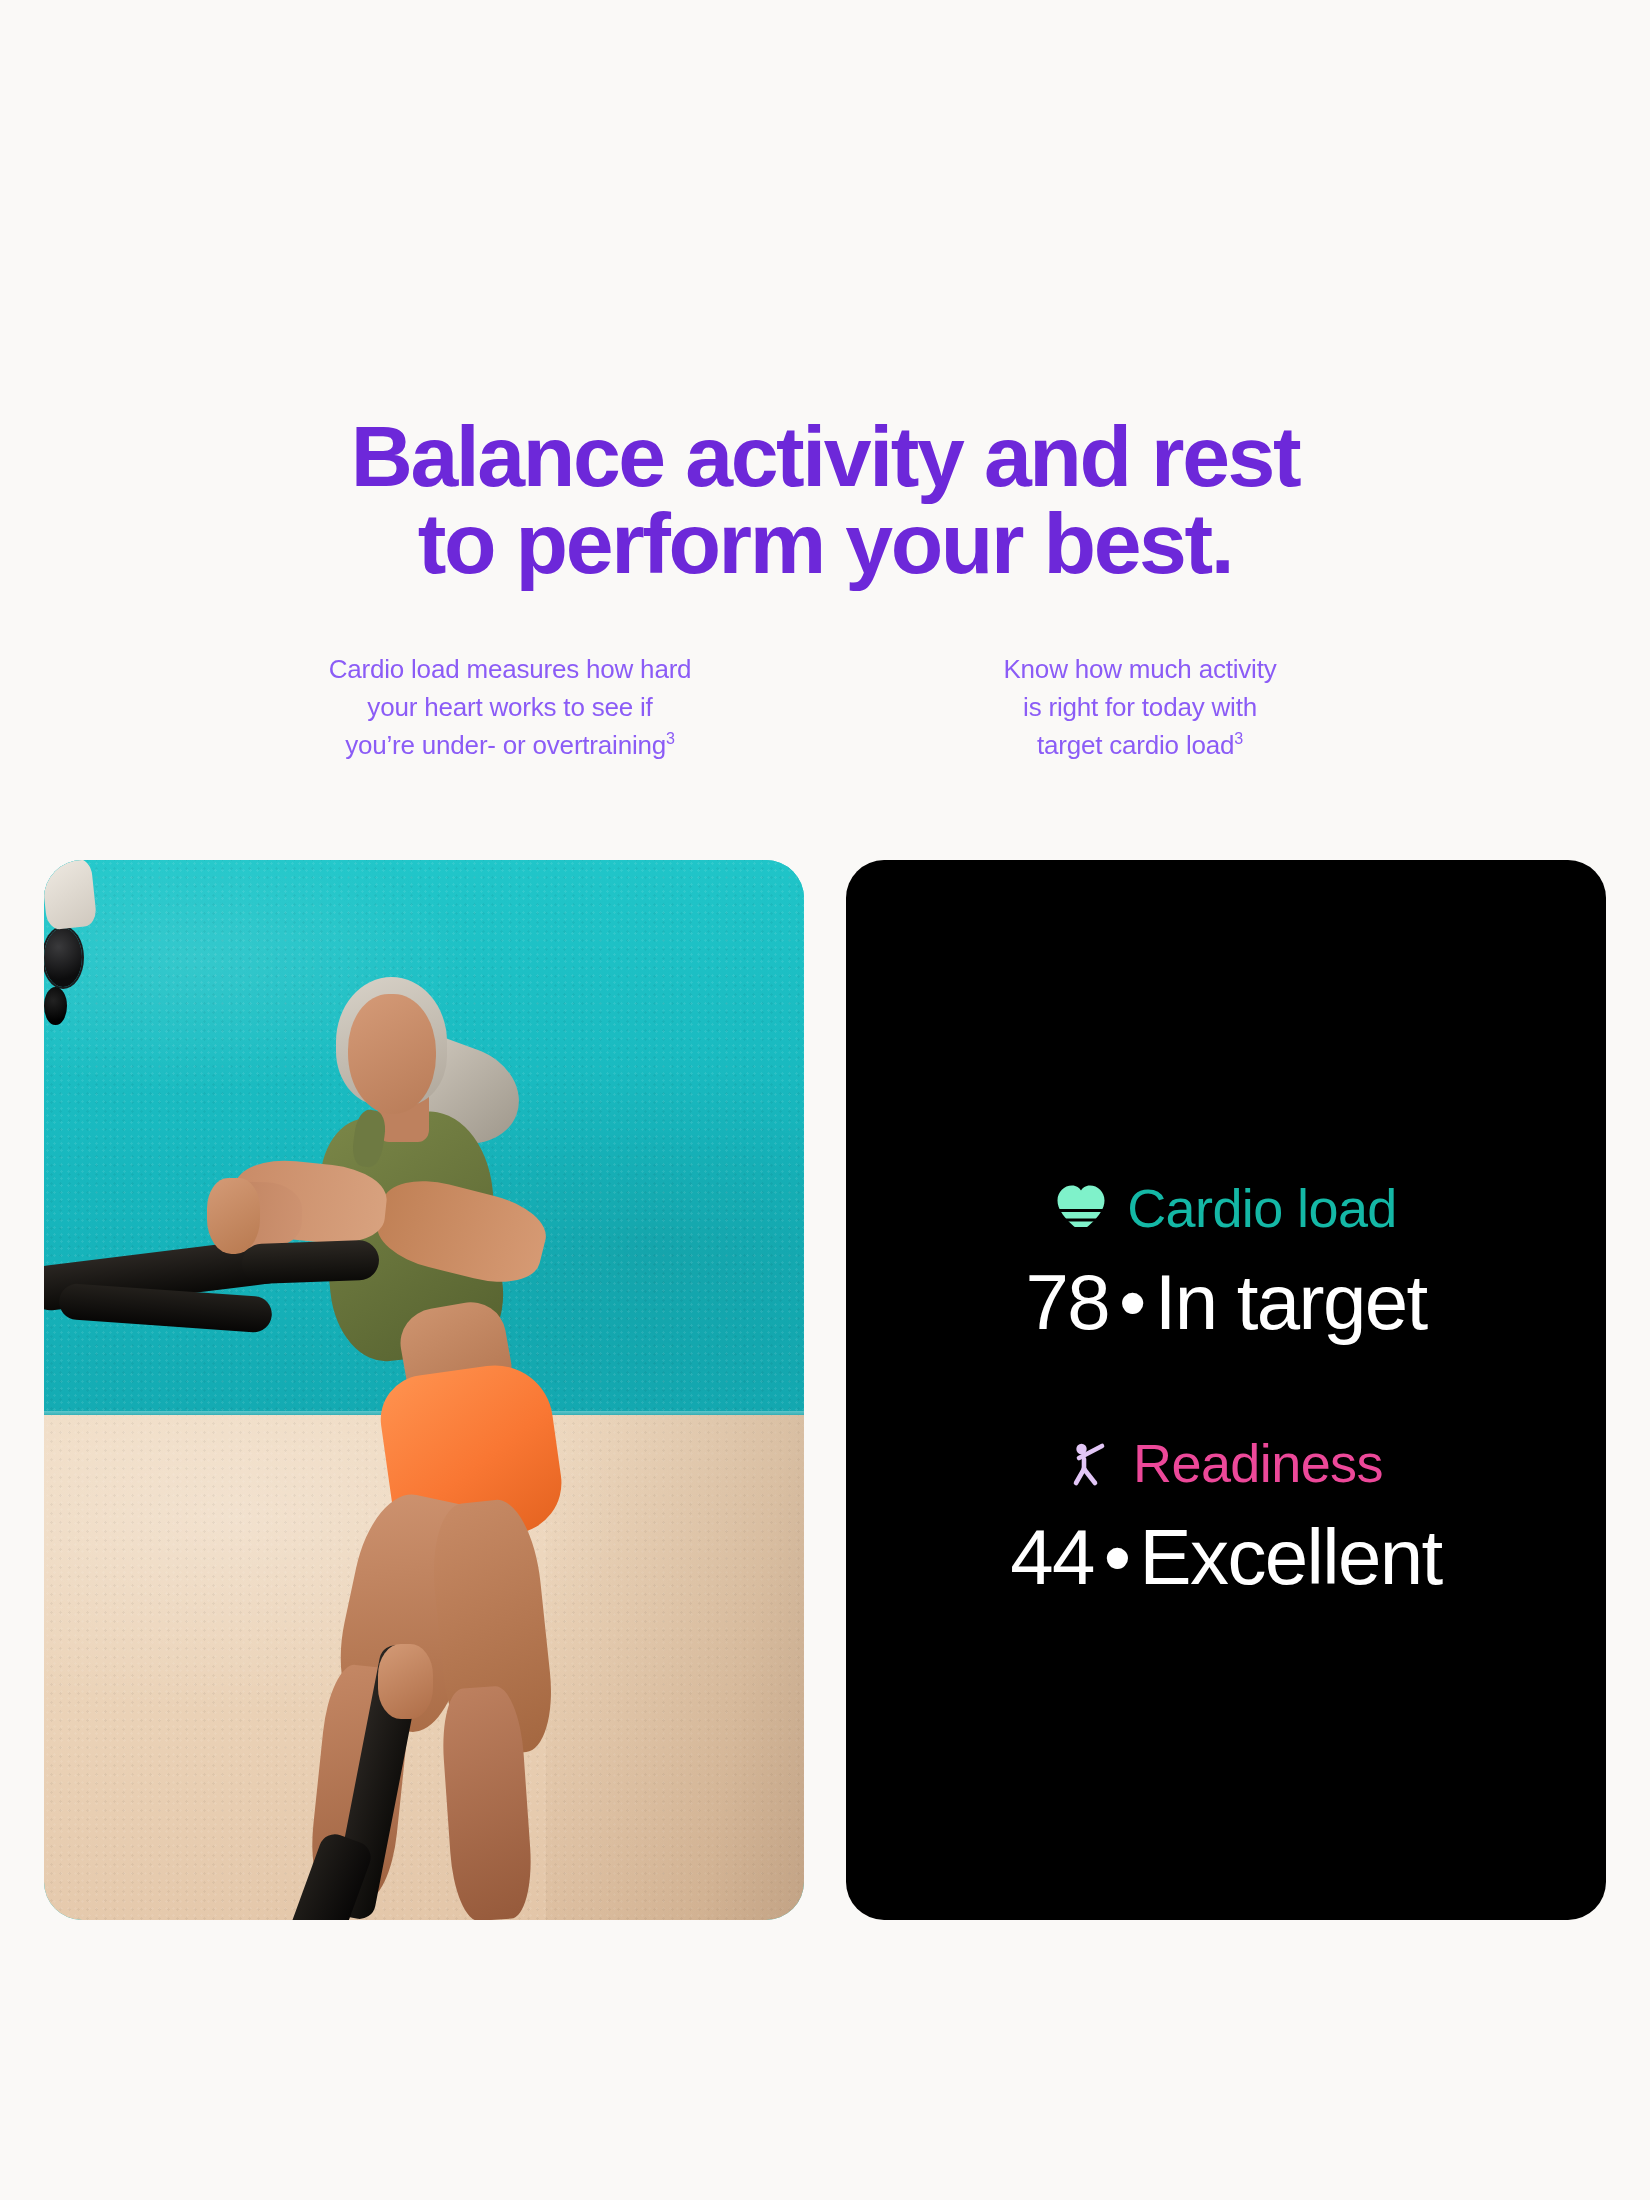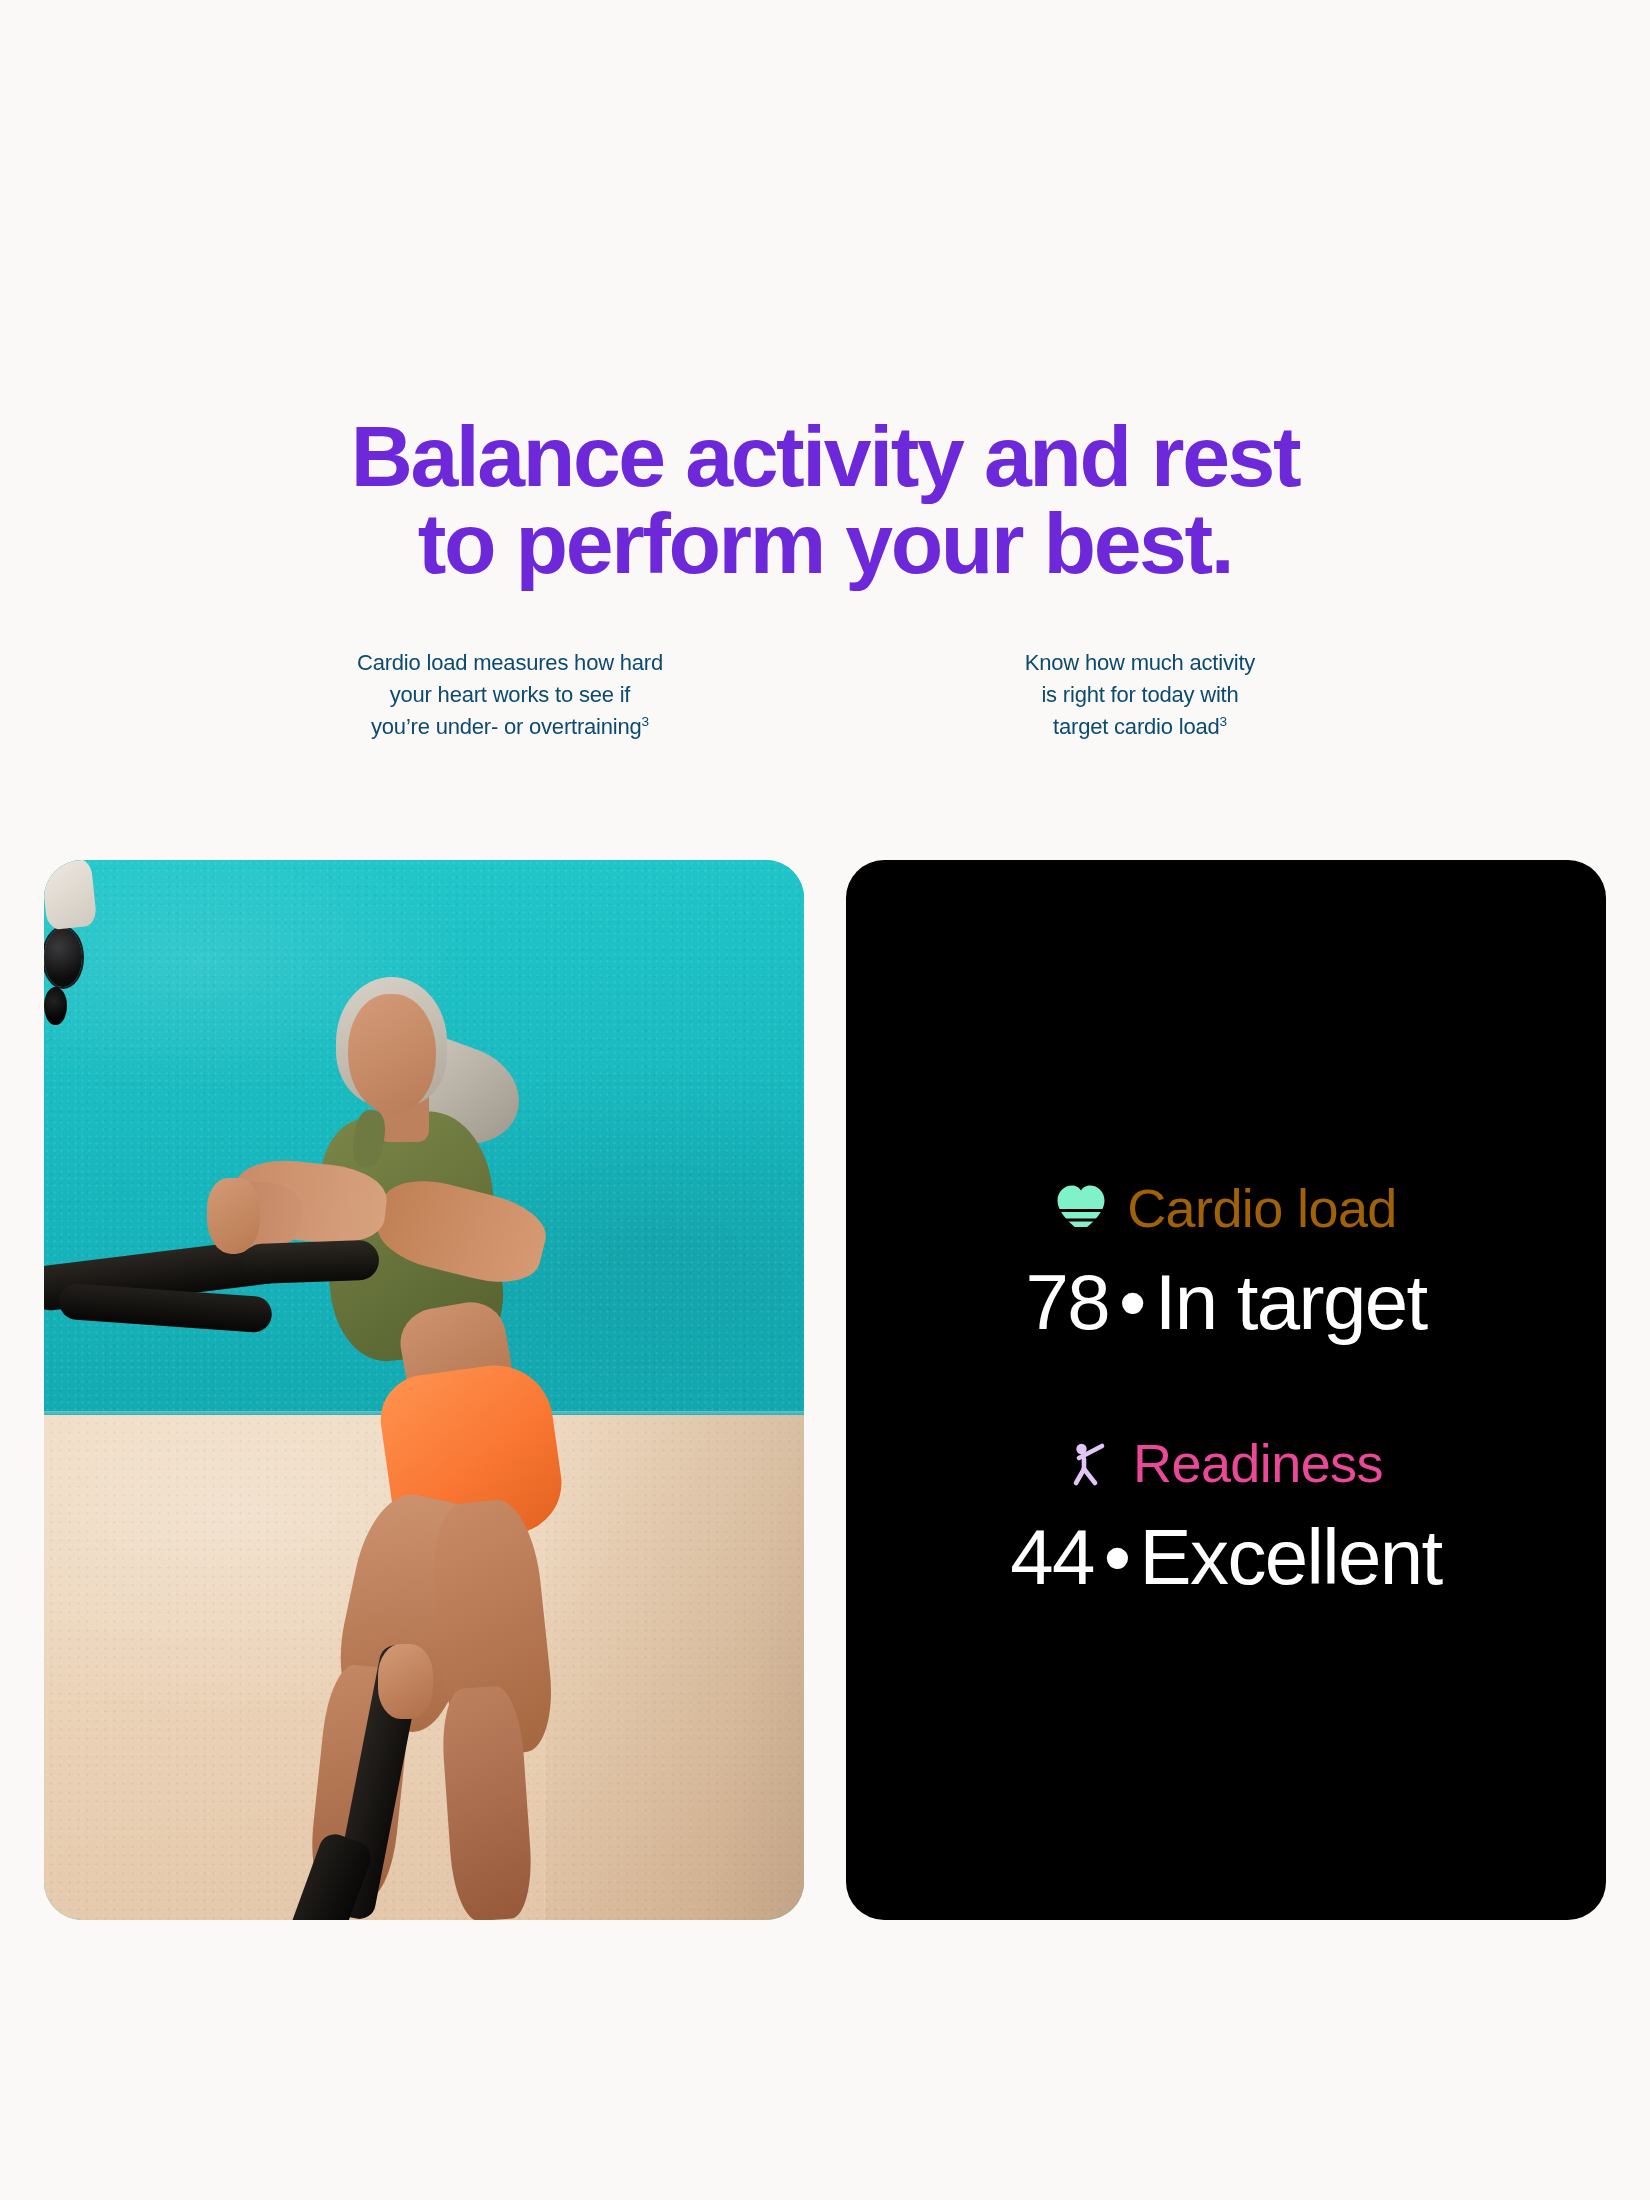--- a/index.html
+++ b/index.html
@@ -21,22 +21,22 @@
   }
   .headline .l2{display:block;}
 
   
   .subs{
     position:absolute;left:0;right:0;top:625px;
     display:flex;justify-content:center;gap:110px;
   }
   .sub{
     width:520px;text-align:center;
-    font-size:22px;line-height:1.46;
-    font-weight:400;color:#0c4a6e;
+    font-size:26px;line-height:1.46;
+    font-weight:400;color:#8b5cf6;
     letter-spacing:-.2px;
   }
   .sub sup{font-size:.62em;vertical-align:super;line-height:0;}
 
   
   .cards{
     position:absolute;left:44px;right:44px;top:860px;
     display:flex;gap:42px;
   }
   .card{
@@ -143,21 +143,21 @@
 
   
   .stats{background:#000;display:flex;flex-direction:column;
     align-items:center;justify-content:center;}
   .stat-block{width:100%;text-align:center;}
   .stat-block + .stat-block{margin-top:84px;}
   .stat-head{
     display:flex;align-items:center;justify-content:center;gap:20px;
     font-size:54px;font-weight:500;letter-spacing:-.6px;
   }
-  .stat-head.cardio{color:#a16207;}
+  .stat-head.cardio{color:#14b8a6;}
   .stat-head.readiness{color:#ec4899;}
   .stat-value{
     margin-top:18px;color:#FFFFFF;
     font-size:78px;font-weight:400;letter-spacing:-1.6px;white-space:nowrap;
   }
   .stat-value .sep{padding:0 10px;font-weight:400;}
   .ic{display:block;}
 </style>
 </head>
 <body>

